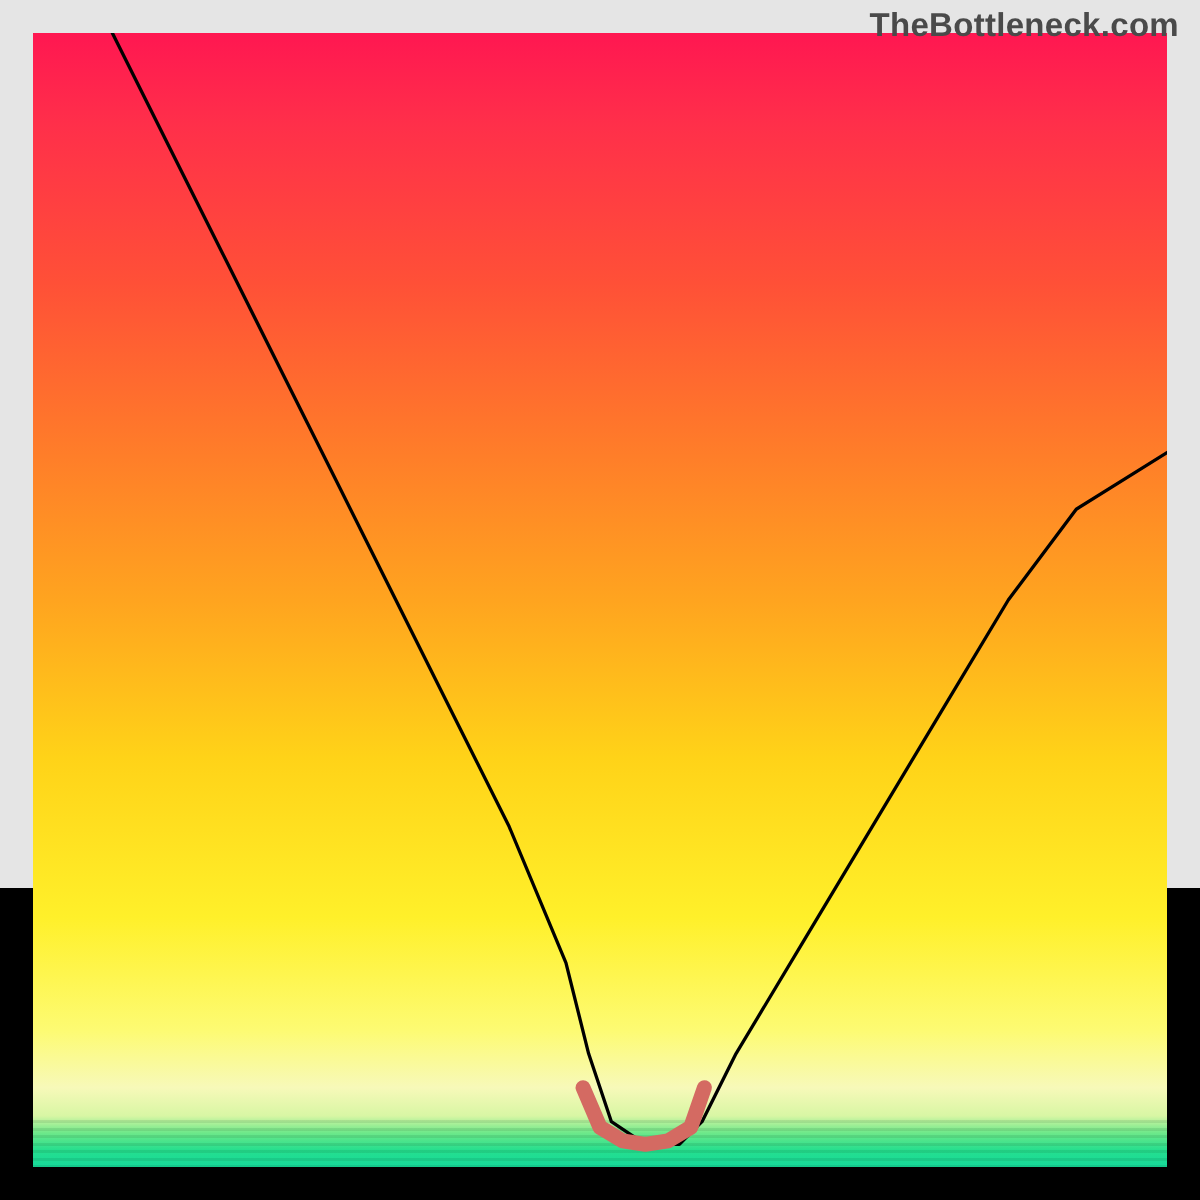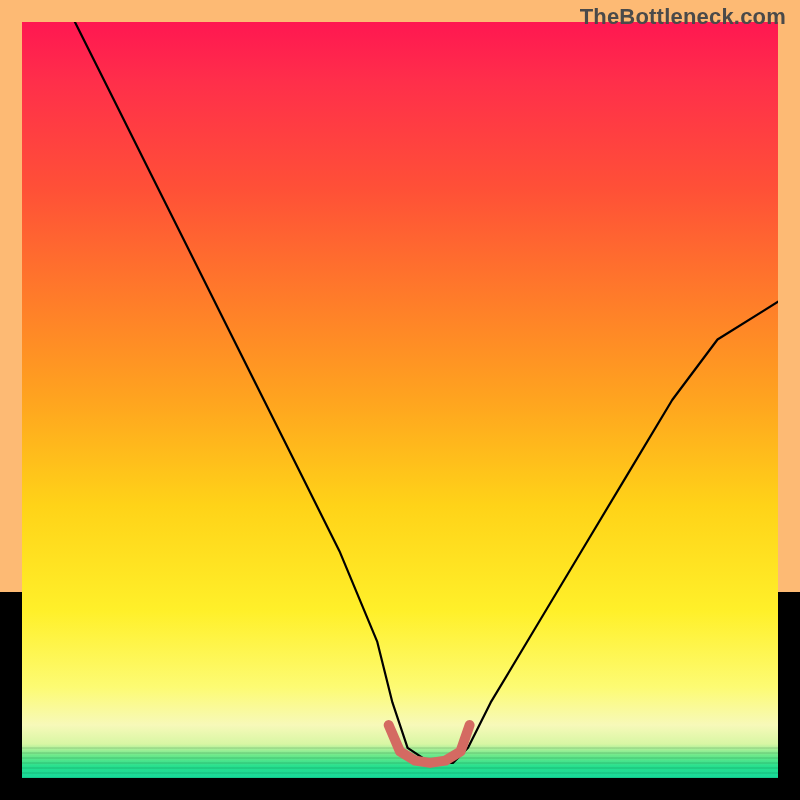--- a/index.html
+++ b/index.html
@@ -8,21 +8,21 @@
     width: 800px;
     height: 800px;
     background: #000;
     overflow: hidden;
     font-family: Arial, Helvetica, sans-serif;
   }
   .frame {
     position: relative;
     width: 800px;
     height: 592px;
-    background: #fdba74;
+    background: #e5e5e5;
   }
   .watermark {
     position: absolute;
     top: 4px;
     right: 14px;
     color: #4a4a4a;
     font-size: 22px;
     font-weight: 600;
     letter-spacing: 0.2px;
     z-index: 50;

